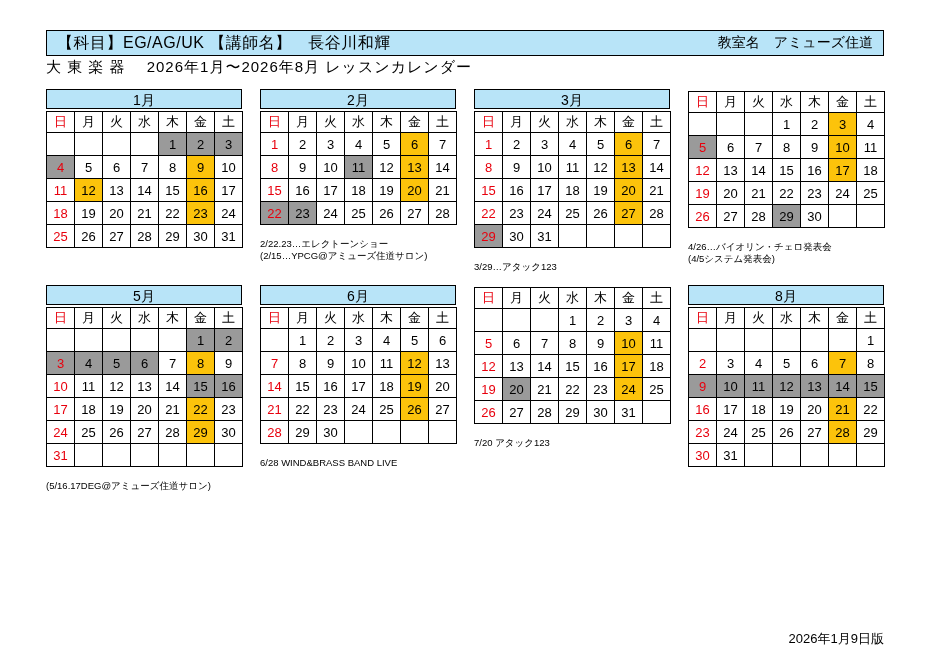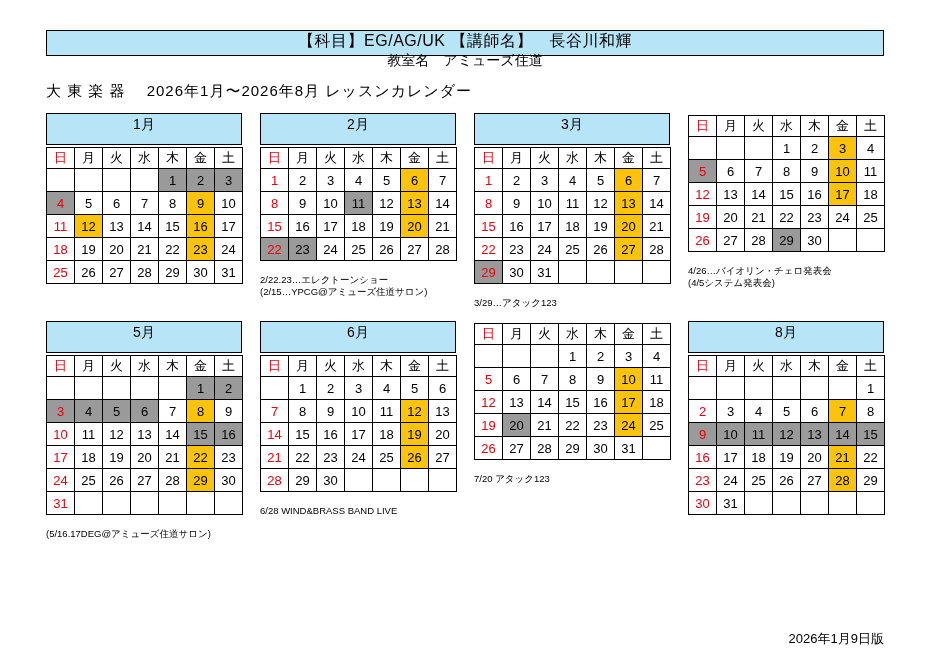--- a/index.html
+++ b/index.html
@@ -23,54 +23,53 @@
     padding: 30px 46px 0 46px;
   }
   
   .header-bar {
     display: flex;
     align-items: center;
     justify-content: space-between;
     background: #b8e4f8;
     border: 1px solid #000;
     height: 26px;
-    padding: 0 26px;
+    padding: 0 10px;
     box-sizing: border-box;
-    flex-direction: column;
   }
   .header-left {
     font-size: 16px;
     letter-spacing: 0.5px;
     white-space: nowrap;
   }
   .header-right {
     font-size: 14px;
     white-space: nowrap;
   }
   .subtitle {
-    margin-top: 26px;
+    margin-top: 2px;
     font-size: 15px;
     letter-spacing: 1px;
   }
   
   .cal-row {
     display: flex;
     gap: 18px;
     margin-top: 12px;
   }
   .cal-block {
     width: 196px;
     position: relative;
   }
   .cal-title {
     background: #b8e4f8;
     border: 1px solid #000;
     text-align: center;
     font-size: 14px;
-    height: 32px;
+    height: 20px;
     line-height: 20px;
     box-sizing: border-box;
   }
   table.cal {
     border-collapse: collapse;
     width: 100%;
     margin-top: 2px;
     table-layout: fixed;
   }
   table.cal th, table.cal td {

